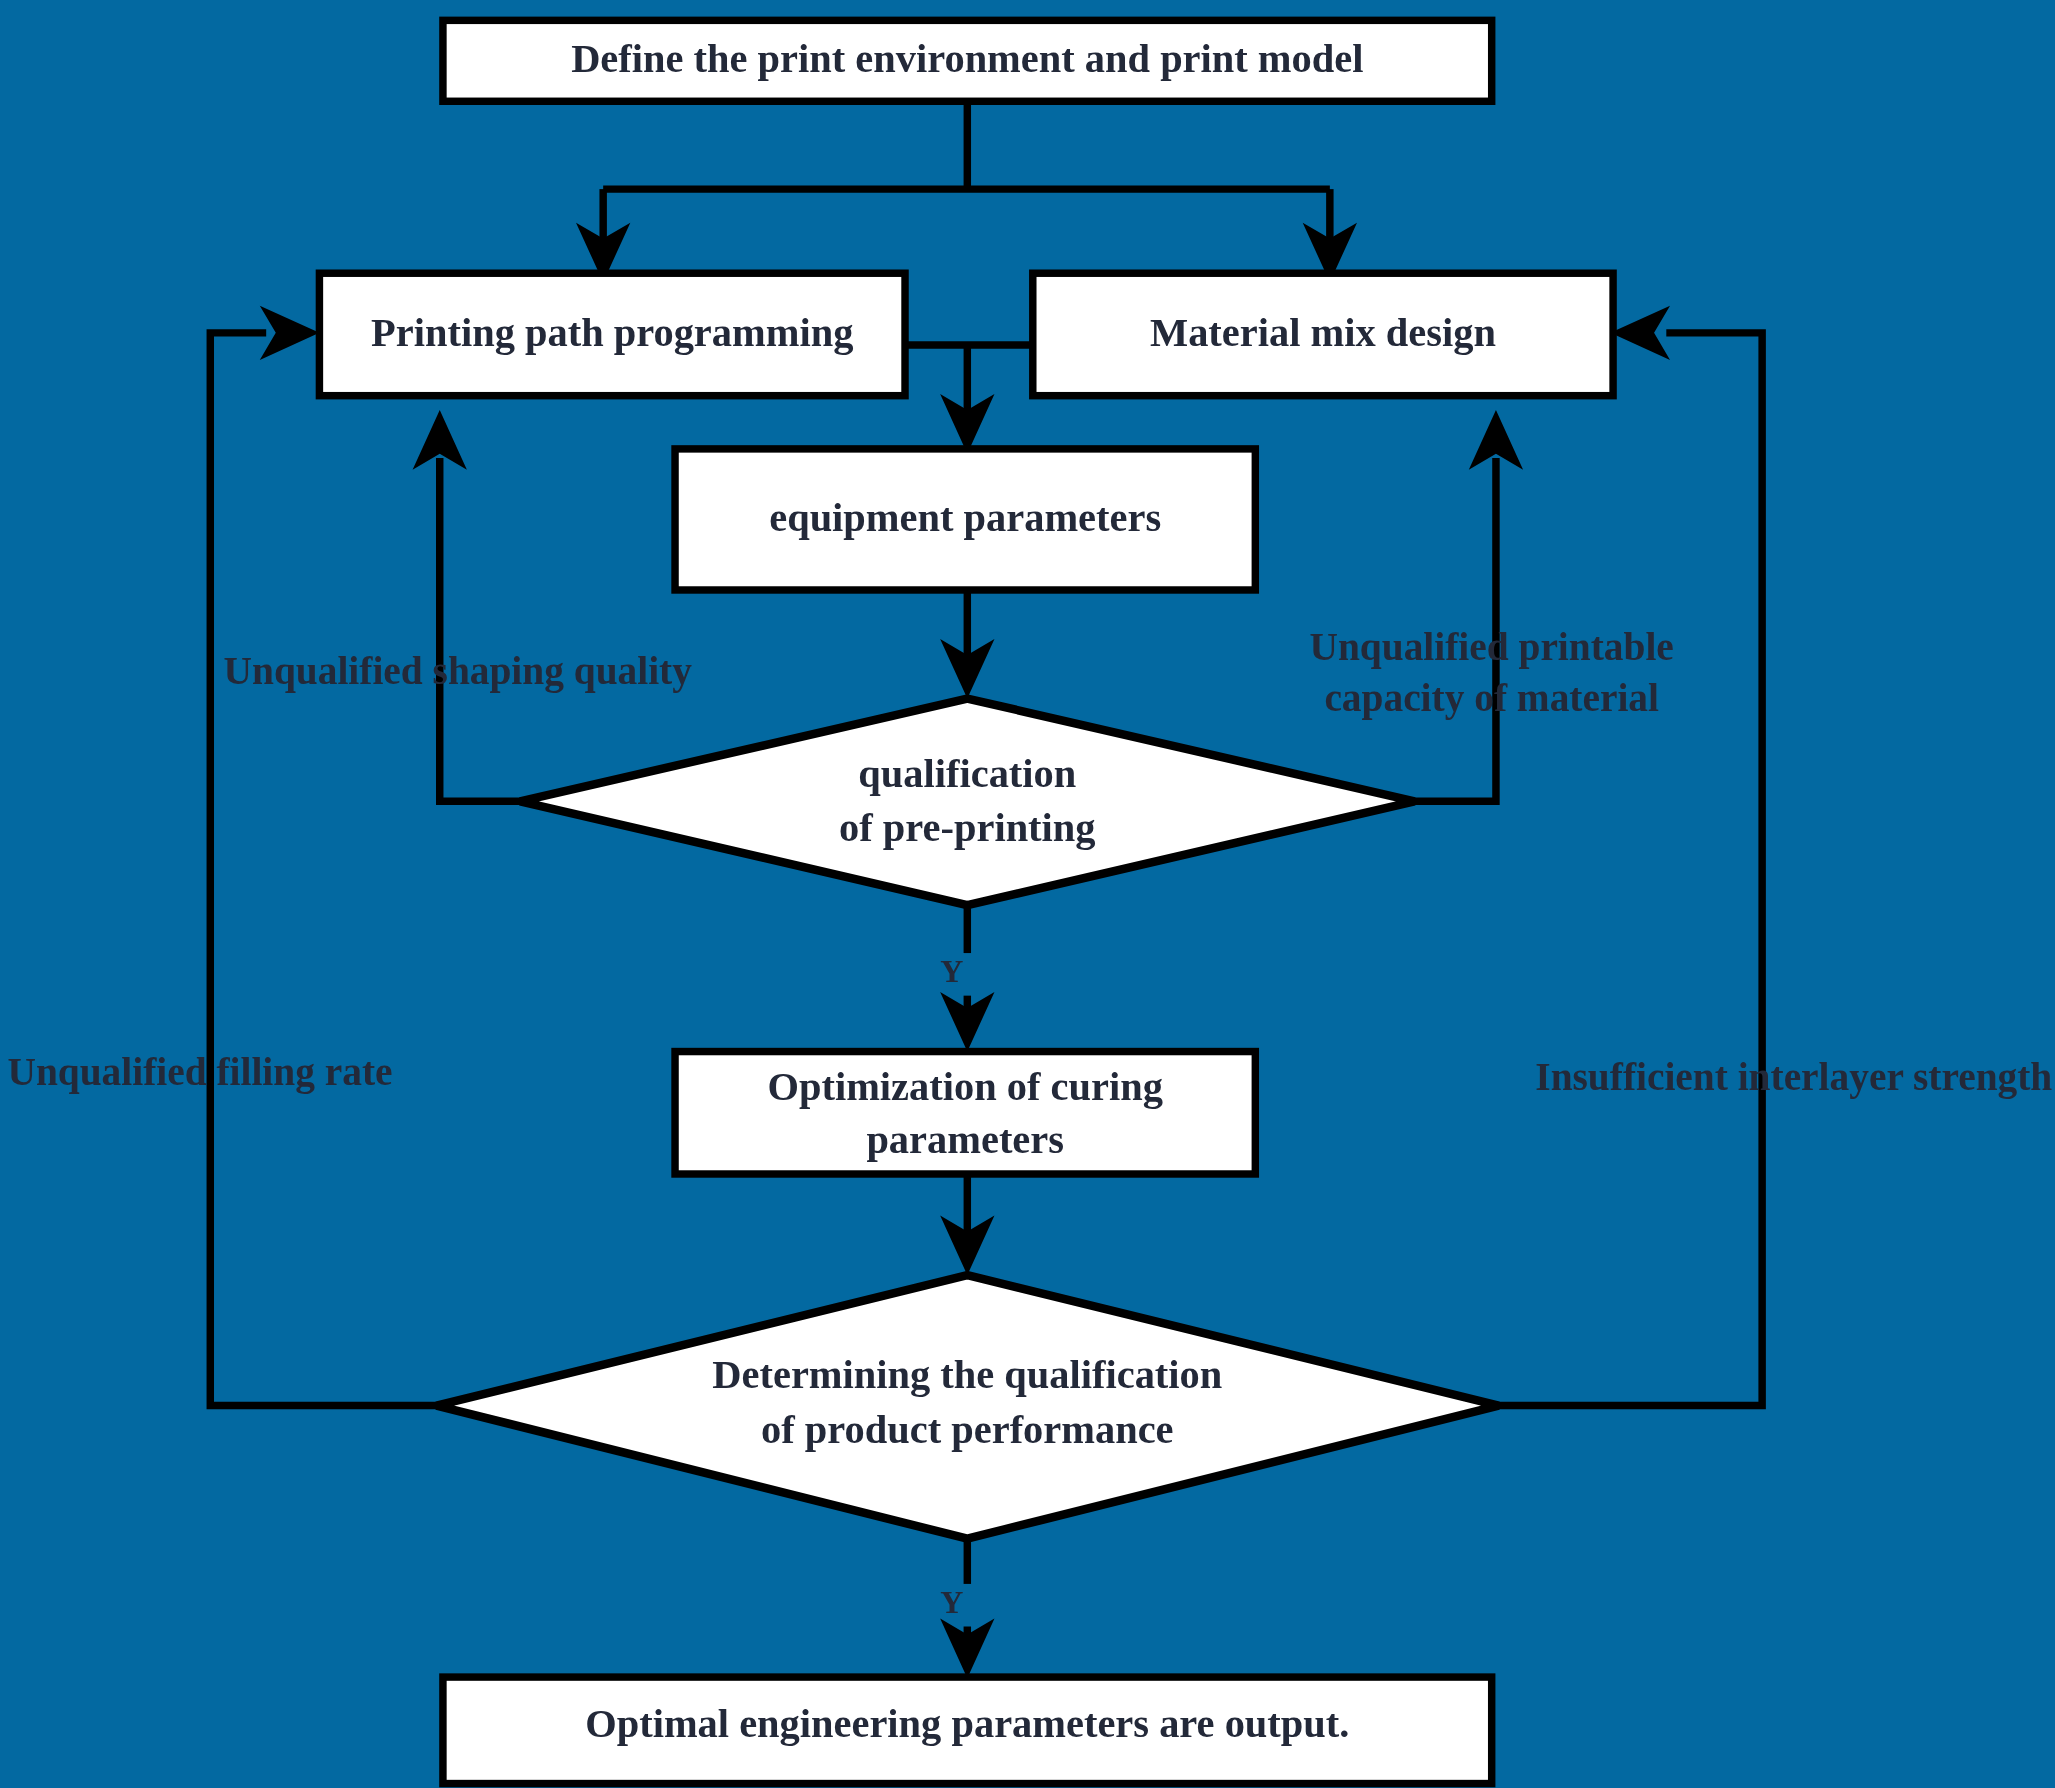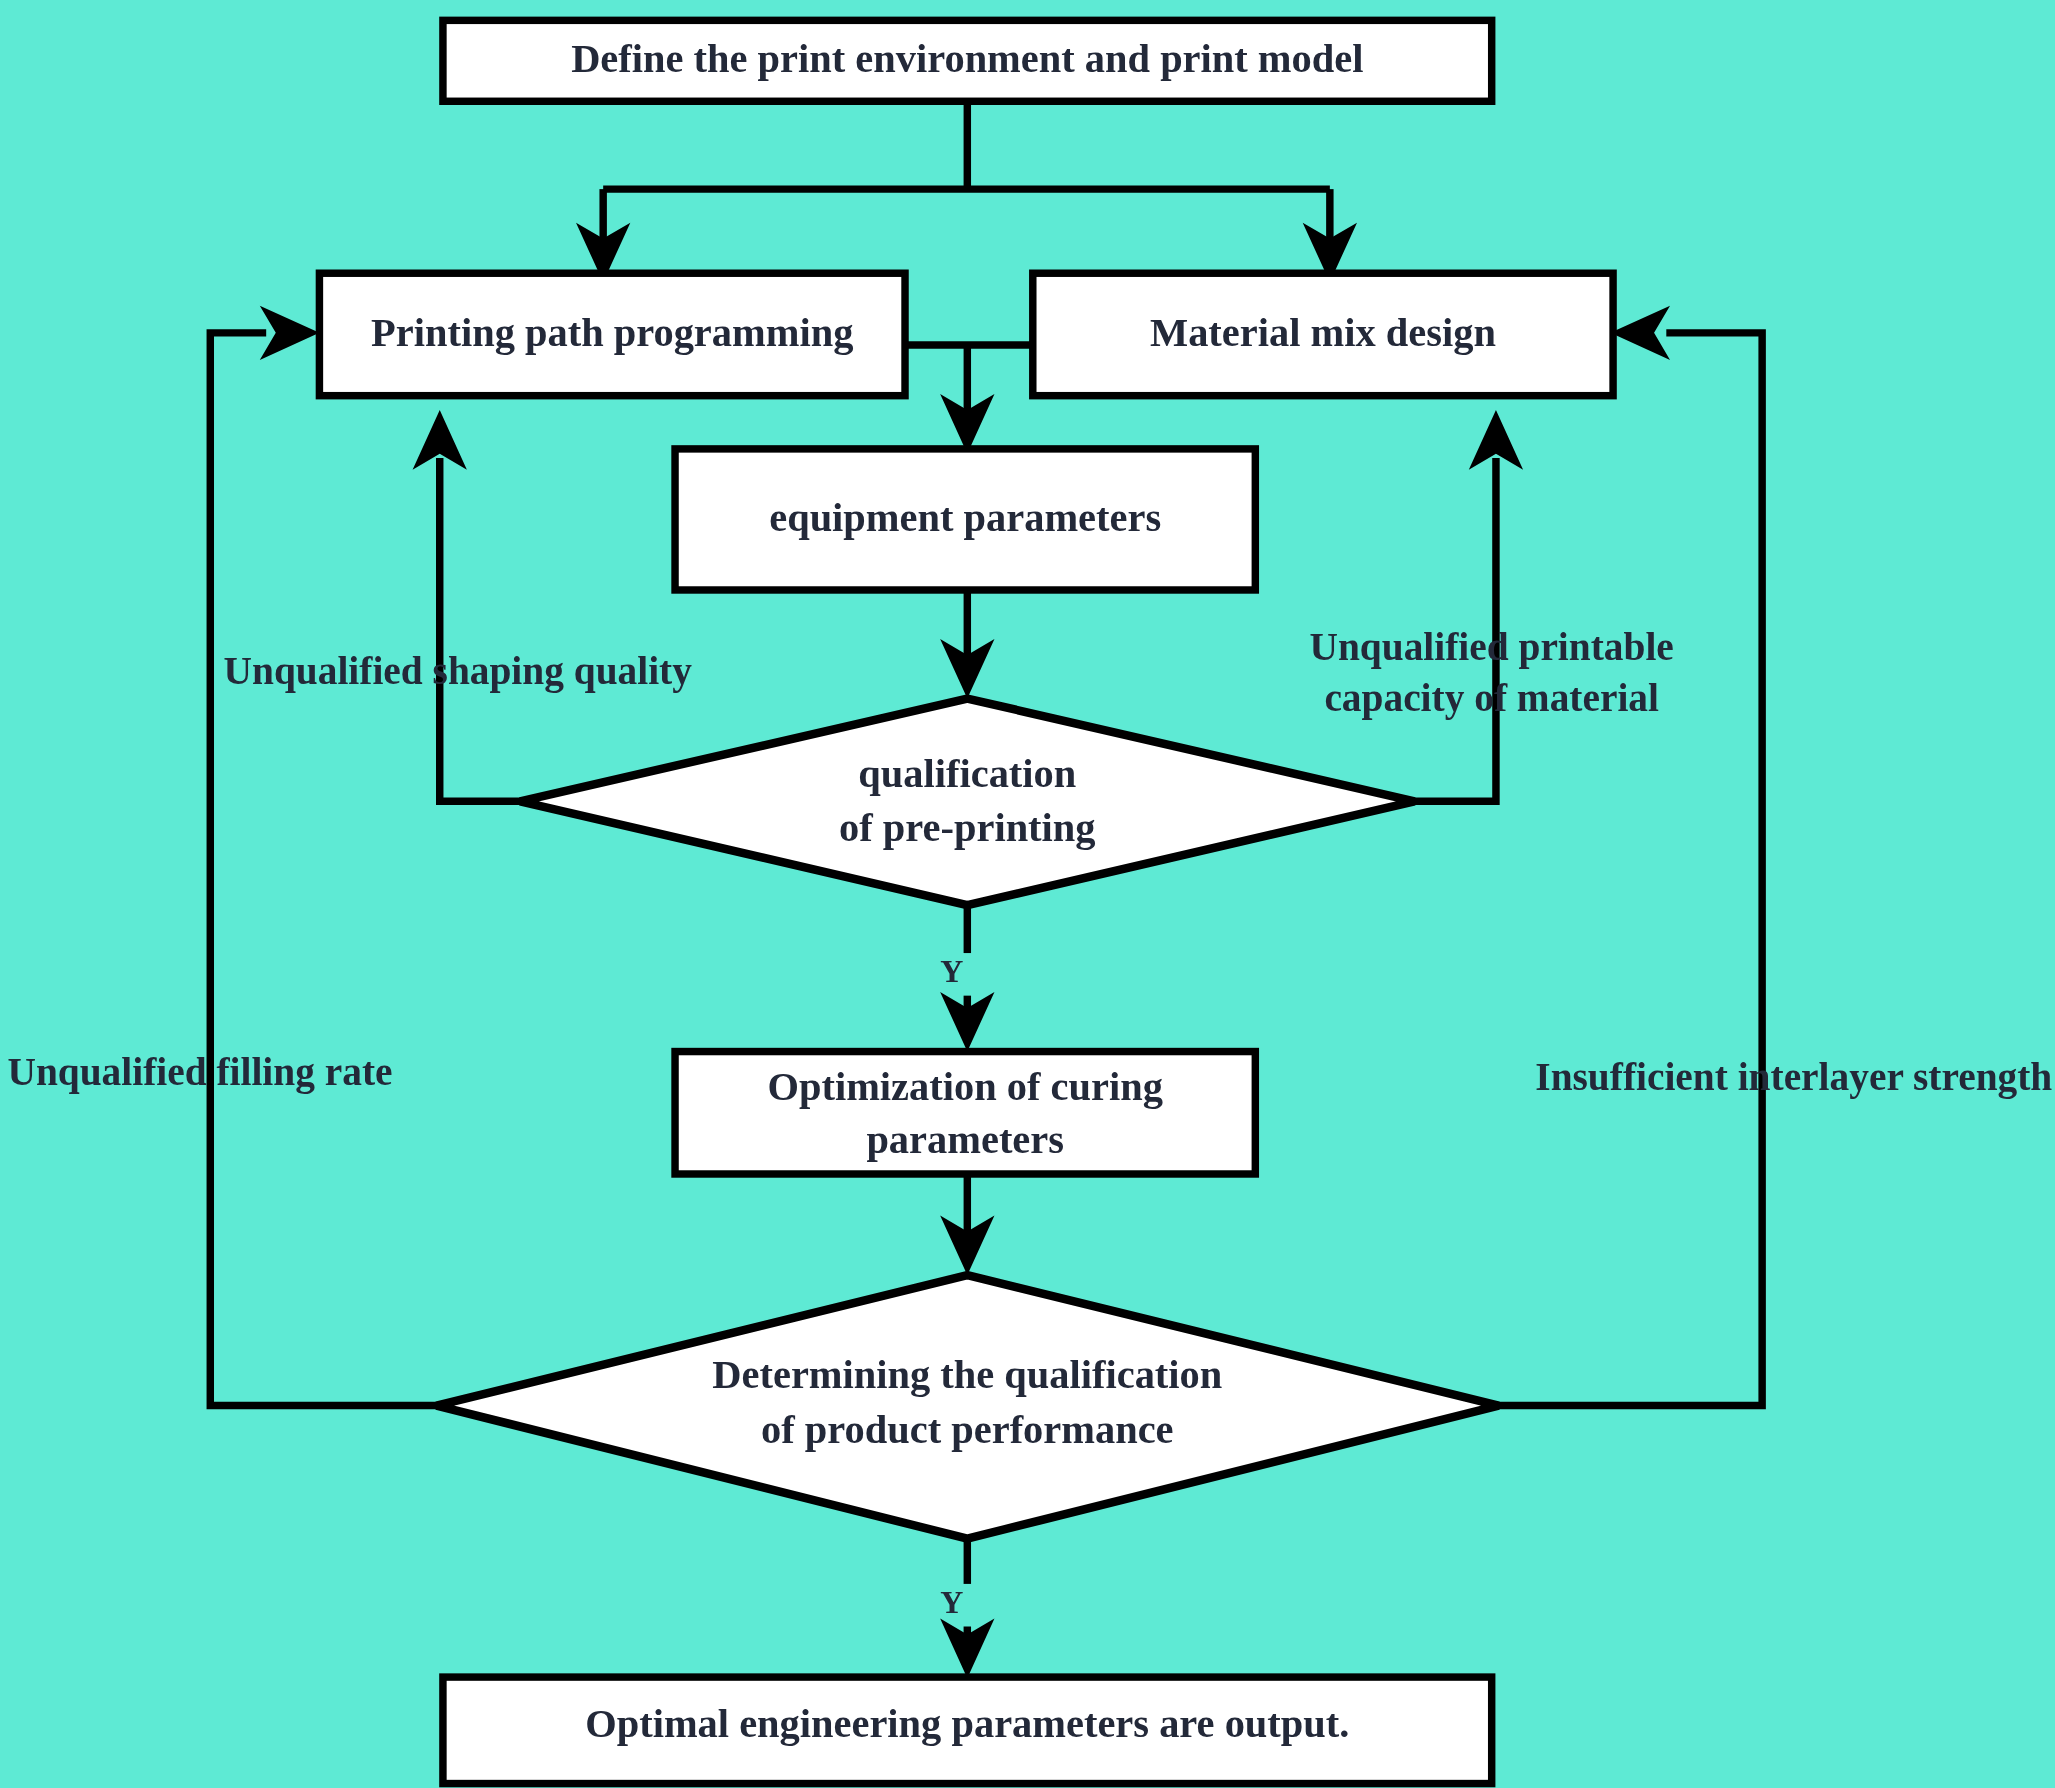--- a/index.html
+++ b/index.html
@@ -4,21 +4,21 @@
 <style>
   html, body {
     margin: 0;
     padding: 0;
     background: #ffffff;
   }
   #page {
     position: relative;
     width: 2056px;
     height: 1789px;
-    background: #5eead4;
+    background: #0369a1;
     overflow: hidden;
     font-family: "Liberation Serif", "DejaVu Serif", serif;
   }
   svg#flow {
     position: absolute;
     left: 0;
     top: 0;
     width: 2056px;
     height: 1789px;
   }

